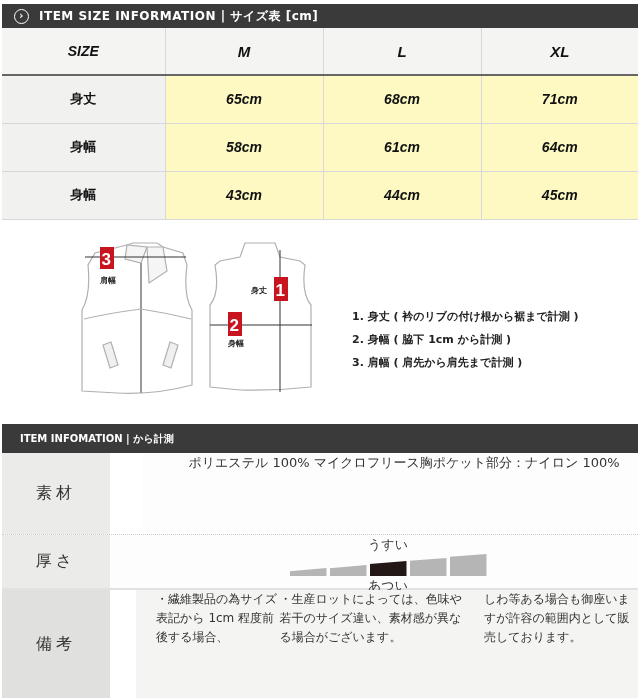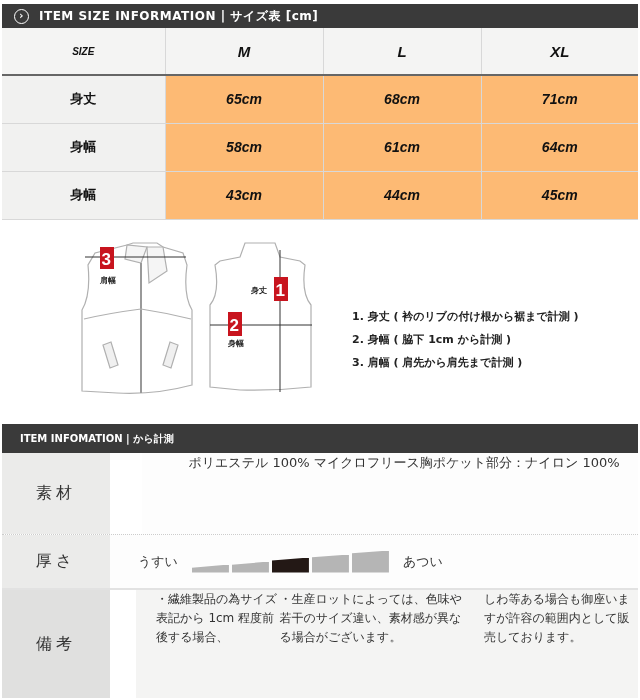--- a/index.html
+++ b/index.html
@@ -24,22 +24,22 @@
     border-collapse: collapse; table-layout: fixed;
   }
   .size-table td {
     text-align: center; vertical-align: middle; height: 48px;
     border-bottom: 1.5px solid #d8d8d8; border-left: 1px solid #d8d8d8;
     font-family: "Liberation Sans", sans-serif; font-weight: bold; font-style: italic;
     font-size: 14px; color: #111;
   }
   .size-table td:first-child { border-left: none; background: #f1f1f0; font-style: normal; font-family: "DejaVu Sans", sans-serif; font-size: 13px; }
   .size-table tr.head td { background: #f4f4f3; height: 47px; border-bottom: 2px solid #666; font-size: 15px; }
-  .size-table tr.head td:first-child { font-style: italic; font-family: "Liberation Sans", sans-serif; font-size: 10px; }
-  .size-table tr.body td { background: #fdba74; }
+  .size-table tr.head td:first-child { font-style: italic; font-family: "Liberation Sans", sans-serif; font-size: 14px; }
+  .size-table tr.body td { background: #fef9c3; }
   .size-table tr.body td:first-child { background: #f1f1f0; }
 
   
   .diagram { position: absolute; left: 75px; top: 235px; width: 260px; height: 165px; }
   .legend { position: absolute; left: 352px; top: 292px; font-size: 11px; font-weight: bold; color: #222; line-height: 23px; margin-top: 13px; }
 
   
   .info-header {
     position: absolute; left: 2px; top: 424px; width: 636px; height: 29px;
     background: #3a3a3a; color: #fff; font-size: 10px; font-weight: bold;
@@ -47,21 +47,21 @@
   }
   .info-row { position: absolute; left: 2px; width: 636px; display: flex; }
   .info-label {
     width: 108px; background: #ebebea; display: flex; align-items: center; justify-content: center;
     font-size: 16px; color: #333; letter-spacing: 4px;
   }
   .info-content { flex: 1; padding-left: 28px; display: flex; flex-direction: row; justify-content: center; font-size: 13px; color: #333; line-height: 19px; }
   .row-material { top: 453px; height: 82px; border-bottom: 1px dotted #ccc; gap: 32px; }
   .row-material .info-content { background: #fdfdfd; }
   .row-thickness { top: 535px; height: 55px; border-bottom: 2px solid #e2e2e2; }
-  .row-thickness .info-content { flex-direction: row; align-items: center; justify-content: flex-start; background: #fdfdfd; }
+  .row-thickness .info-content { flex-direction: column; align-items: center; justify-content: flex-start; background: #fdfdfd; }
   .row-notes { top: 590px; height: 108px; }
   .row-notes .info-label { background: #e0e0df; }
   .row-notes .info-content { background: #f4f4f3; font-size: 12px; padding-left: 20px; line-height: 19px; margin-left: 26px; }
   .notes-line.indent { padding-left: 12px; }
 
   .thick-bars { display: flex; align-items: flex-end; gap: 3px; margin-left: 14px; margin-right: 14px; height: 22px; }
   .bar { width: 37px; background: #b5b5b5; }
   .bar.active { background: #231815; }
   .thick-label { font-size: 13px; color: #333; }
 </style>

